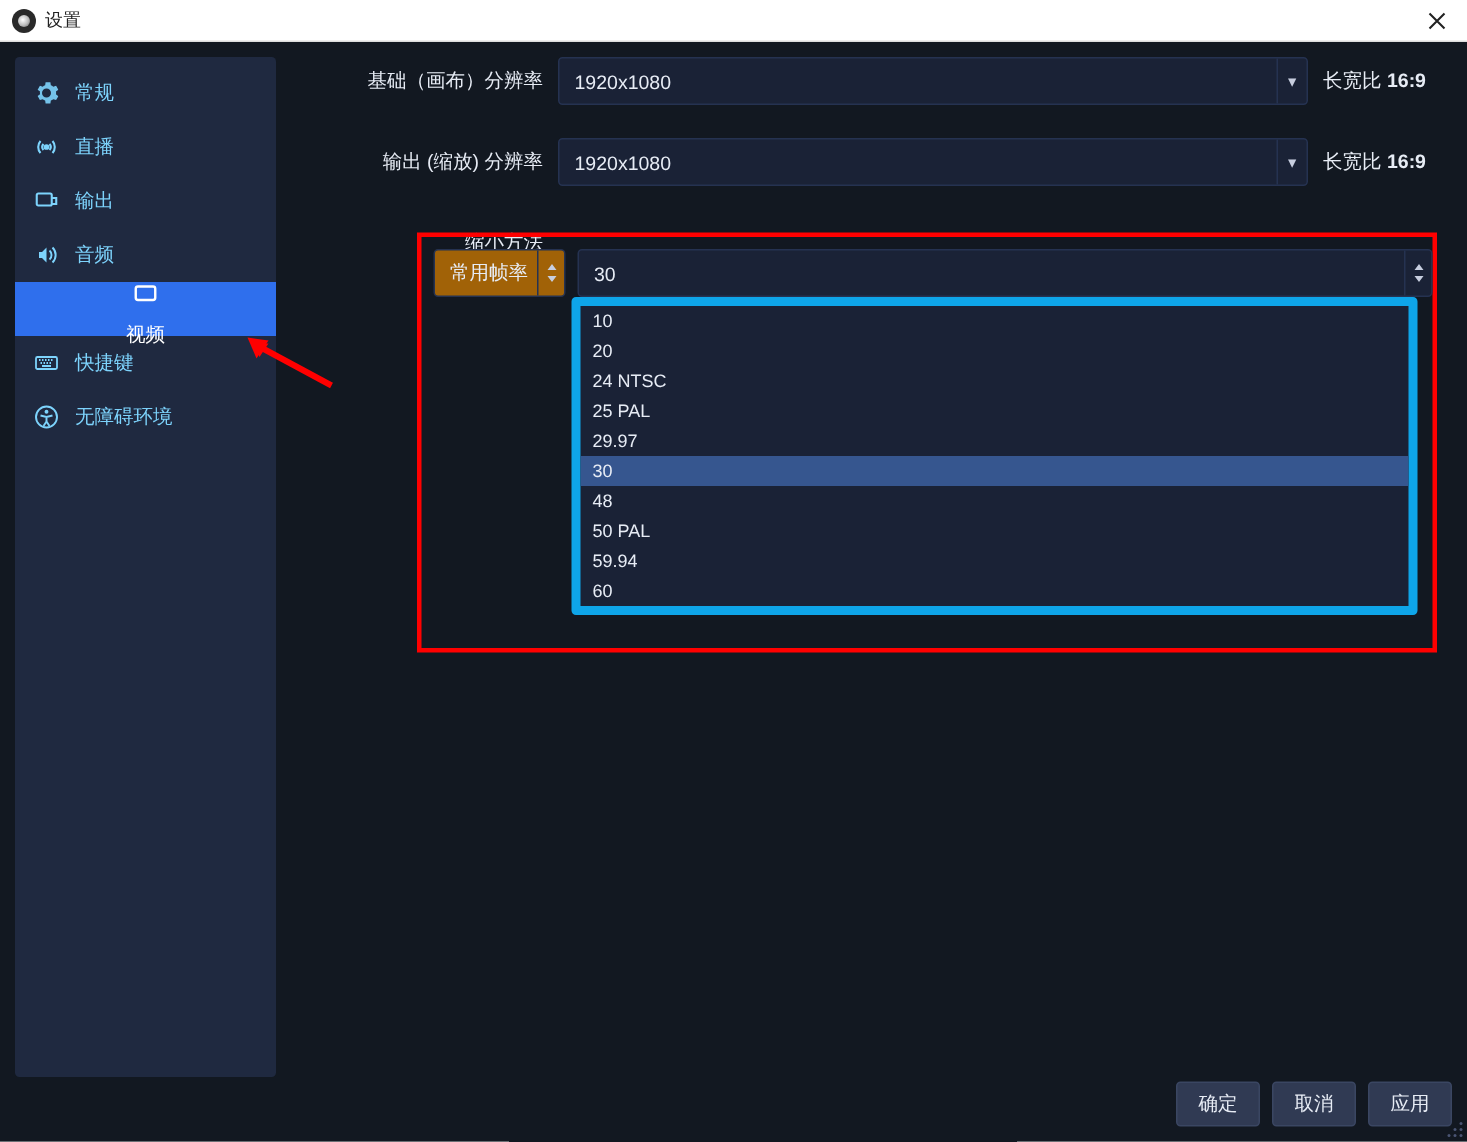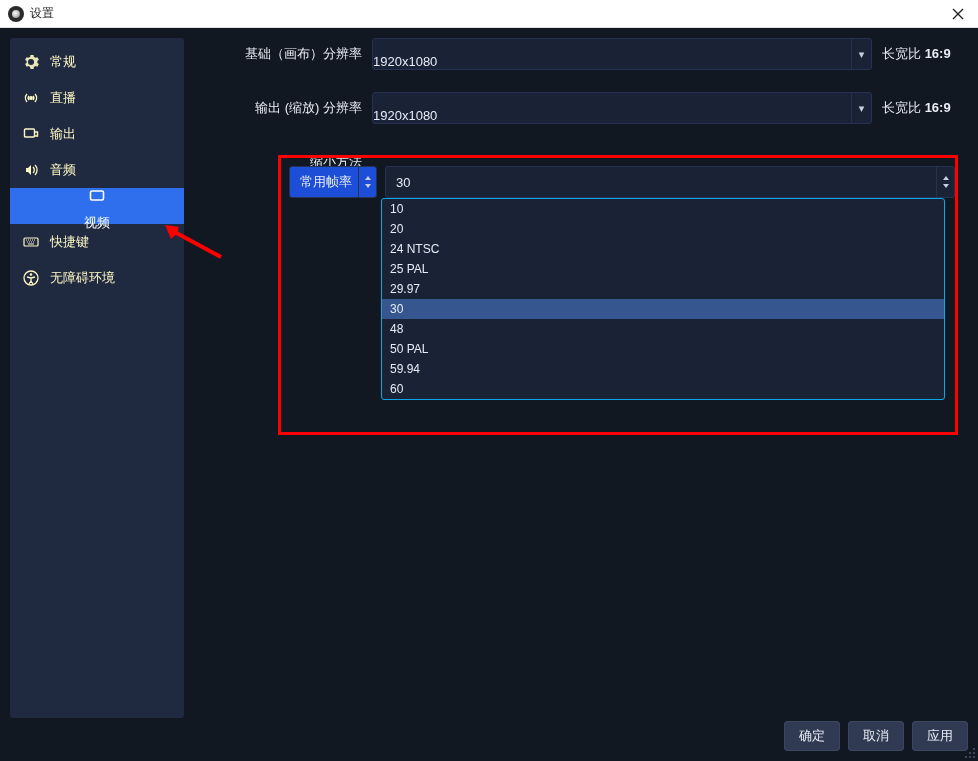--- a/index.html
+++ b/index.html
@@ -12,46 +12,46 @@
   .titlebar .app-icon::after { content: ""; width: 8px; height: 8px; border-radius: 50%; background: radial-gradient(circle at 40% 40%, #fff 0%, #bbb 55%, #555 100%); }
   .titlebar .title-text { color: #222; font-size: 12px; }
   .titlebar .spacer { flex: 1; }
   .titlebar .close-btn { width: 24px; height: 24px; display: flex; align-items: center; justify-content: center; color: #222; cursor: pointer; font-size: 14px; }
 
   
   .client { position: relative; width: 978px; height: 733px; background: #121821; }
 
   
   .sidebar { position: absolute; left: 10px; top: 10px; width: 174px; height: 680px; background: #1f2940; border-radius: 3px; padding-top: 6px; }
-  .sidebar-item { display: flex; align-items: center; height: 36px; padding: 0 12px; color: #fef9c3; cursor: pointer; gap: 10px; }
+  .sidebar-item { display: flex; align-items: center; height: 36px; padding: 0 12px; color: #7dd3fc; cursor: pointer; gap: 10px; }
   .sidebar-item.active { background: #2f6fed; color: #ffffff; flex-direction: column; }
   .sidebar-item .ic { width: 18px; height: 18px; display: flex; align-items: center; justify-content: center; color: inherit; }
   .sidebar-item .lbl { font-size: 13px; }
 
   
   .content { position: absolute; left: 194px; top: 10px; right: 10px; bottom: 52px; }
 
   .form-row { display: flex; align-items: center; height: 32px; margin-bottom: 22px; }
   .form-row .rlabel { width: 178px; text-align: right; padding-right: 10px; color: #e7ecf5; font-size: 13px; }
   .form-row .field { position: relative; flex: 0 0 500px; height: 32px; }
-  .combo { width: 100%; height: 32px; background: #1a2236; border: 1px solid #253251; border-radius: 3px; color: #e7ecf5; display: flex; align-items: flex-end; padding: 0 0; cursor: pointer; position: relative; }
+  .combo { width: 100%; height: 32px; background: #1a2236; border: 1px solid #253251; border-radius: 3px; color: #e7ecf5; display: flex; align-items: center; padding: 0 10px; cursor: pointer; position: relative; }
   .combo .caret { position: absolute; right: 0; top: 0; width: 20px; height: 30px; border-left: 1px solid #253251; display: flex; align-items: center; justify-content: center; color: #c7cedf; font-size: 11px; }
   .combo.disabled { color: #5e6a85; cursor: default; }
   .aspect { margin-left: 10px; color: #e7ecf5; font-size: 13px; white-space: nowrap; }
   .aspect b { font-weight: bold; }
 
   
   .fps-area { position: absolute; left: 84px; top: 117px; width: 680px; height: 280px; border: 3px solid #ff0000; padding-top: 8px; }
   .fps-row { display: flex; align-items: center; height: 32px; margin-left: 8px; }
-  .fps-type { height: 32px; min-width: 72px; background: #1d4ed8; border: 1px solid #253251; border-radius: 3px; color: #e7ecf5; display: flex; align-items: center; padding: 0 24px 0 10px; position: relative; cursor: pointer; }
+  .fps-type { height: 32px; min-width: 72px; background: #a16207; border: 1px solid #253251; border-radius: 3px; color: #e7ecf5; display: flex; align-items: center; padding: 0 24px 0 10px; position: relative; cursor: pointer; }
   .fps-type .spin { position: absolute; right: 0; top: 0; width: 18px; height: 30px; border-left: 1px solid #253251; display: flex; flex-direction: column; align-items: center; justify-content: center; color: #c7cedf; font-size: 8px; }
   .fps-value { margin-left: 8px; flex: 1; height: 32px; background: #1a2236; border: 1px solid #253251; border-radius: 3px; color: #e7ecf5; display: flex; align-items: center; padding: 0 24px 0 10px; position: relative; cursor: pointer; }
   .fps-value .spin { position: absolute; right: 0; top: 0; width: 18px; height: 30px; border-left: 1px solid #253251; display: flex; flex-direction: column; align-items: center; justify-content: center; color: #c7cedf; font-size: 8px; }
 
-  .dropdown { position: absolute; left: 100px; top: 40px; right: 10px; background: #1a2236; border: 1px solid #0ea5e9; border-radius: 3px; overflow: hidden; }
+  .dropdown { position: absolute; left: 100px; top: 40px; right: 10px; background: #1a2236; border: 6px solid #0ea5e9; border-radius: 3px; overflow: hidden; }
   .dropdown .opt { height: 20px; line-height: 20px; padding: 0 8px; color: #e7ecf5; font-size: 12px; cursor: pointer; }
   .dropdown .opt.selected { background: #36568f; }
 
   
   .arrow { position: absolute; left: 163px; top: 195px; width: 60px; height: 40px; pointer-events: none; }
 
   
   .footer { position: absolute; right: 10px; bottom: 10px; display: flex; gap: 8px; }
   .btn { min-width: 52px; height: 30px; padding: 0 14px; background: #303a53; border: 1px solid #3a4662; border-radius: 3px; color: #e7ecf5; font-size: 13px; display: flex; align-items: center; justify-content: center; cursor: pointer; }
 

